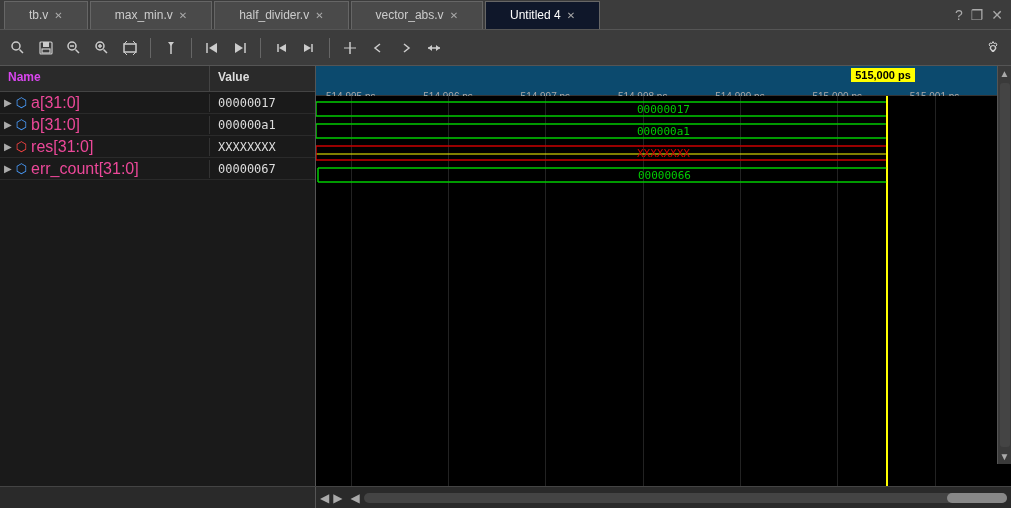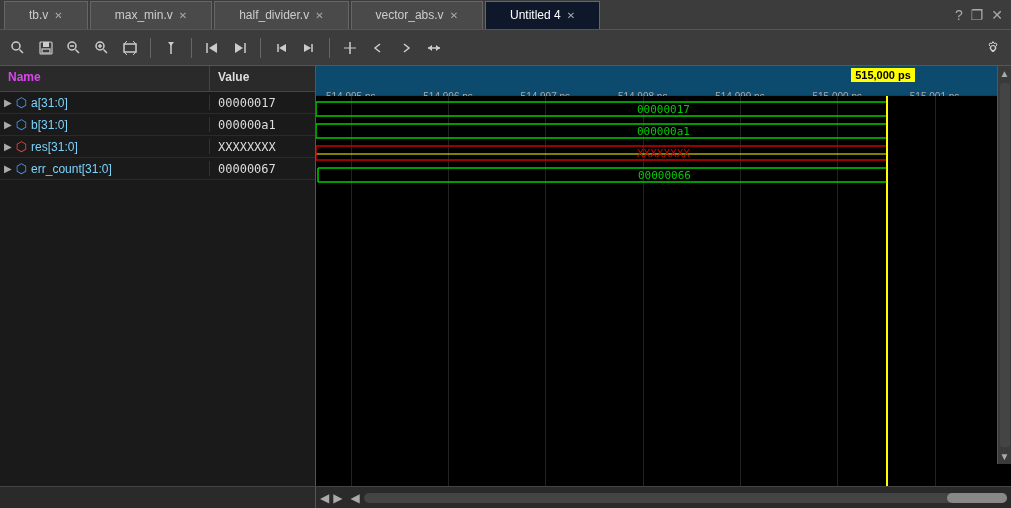--- a/index.html
+++ b/index.html
@@ -133,22 +133,22 @@
       align-items: center;
       gap: 4px;
       border-right: 1px solid #333;
       overflow: hidden;
     }
     .signal-expand {
       color: #aaa;
       font-size: 10px;
     }
     .signal-name {
-      font-size: 12px;
-      color: #7dd3fc;
+      font-size: 16px;
+      color: #ec4899;
     }
     .signal-value-cell {
       padding: 0 8px;
       font-size: 12px;
       color: #ddd;
       font-family: monospace;
     }
 
     
     .right-panel {

